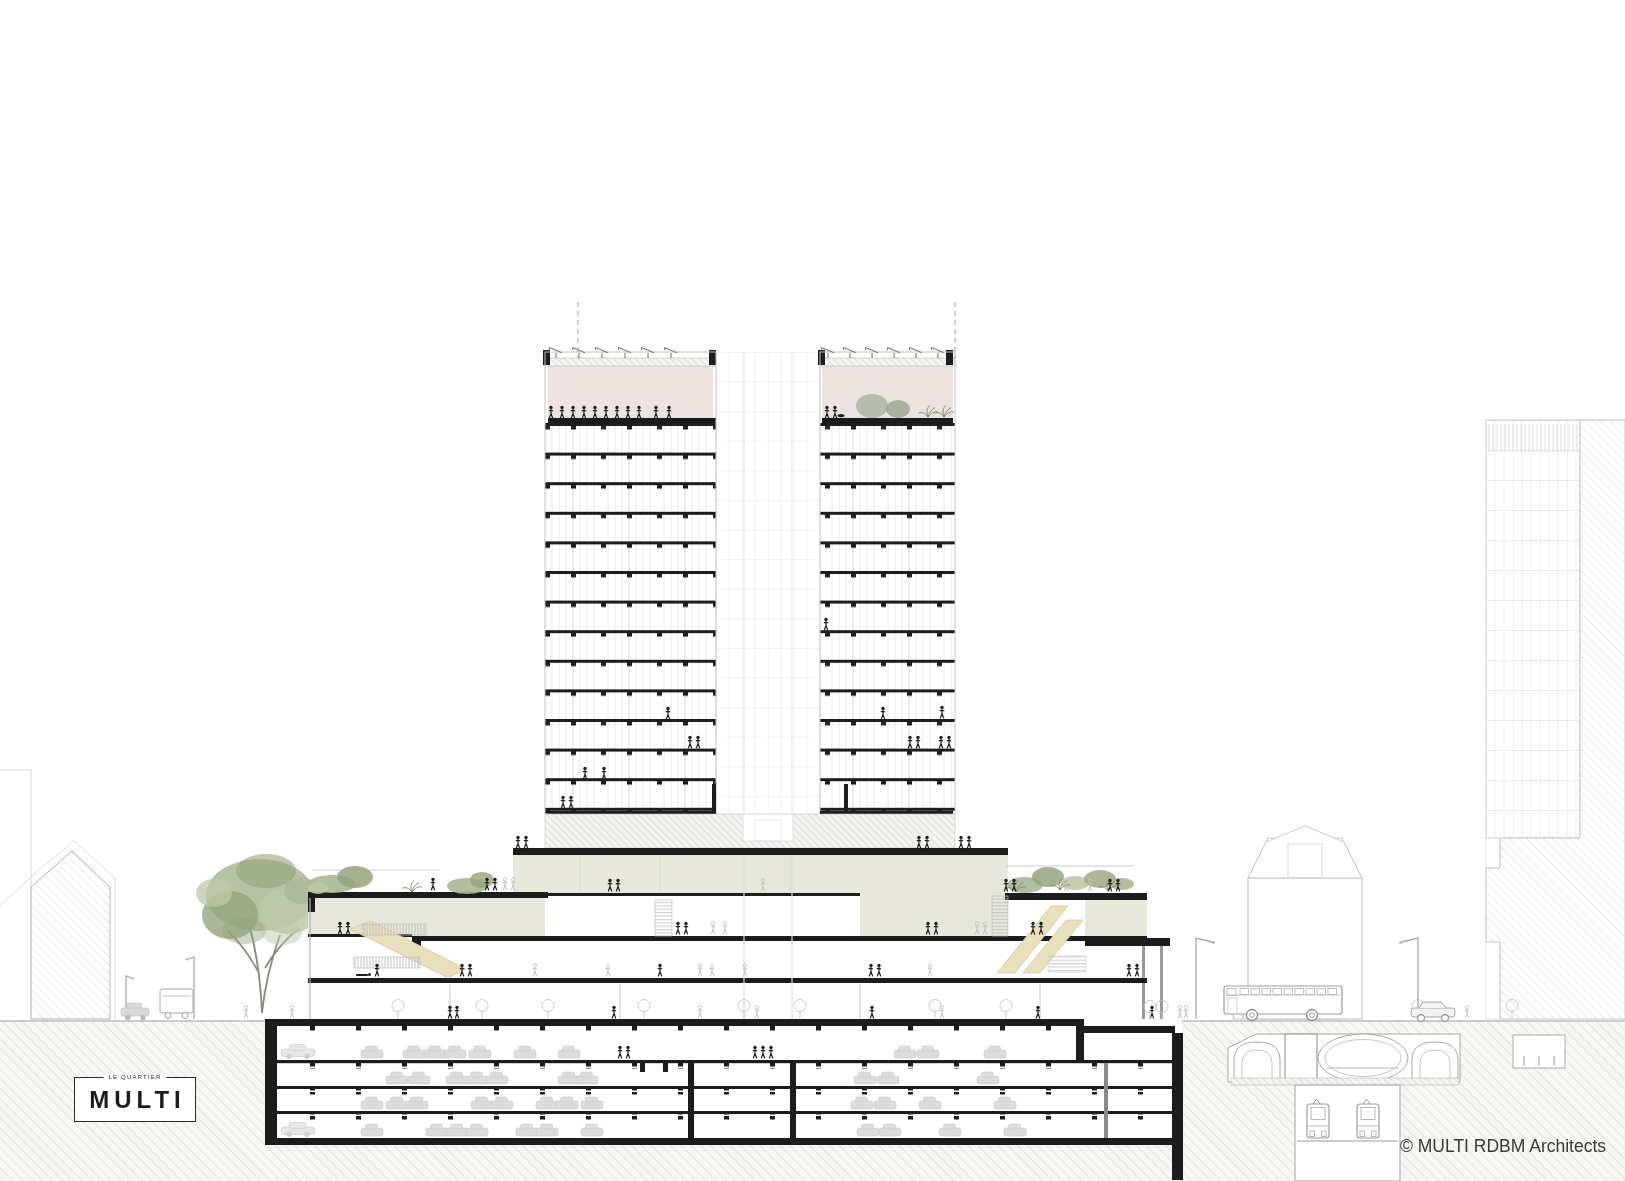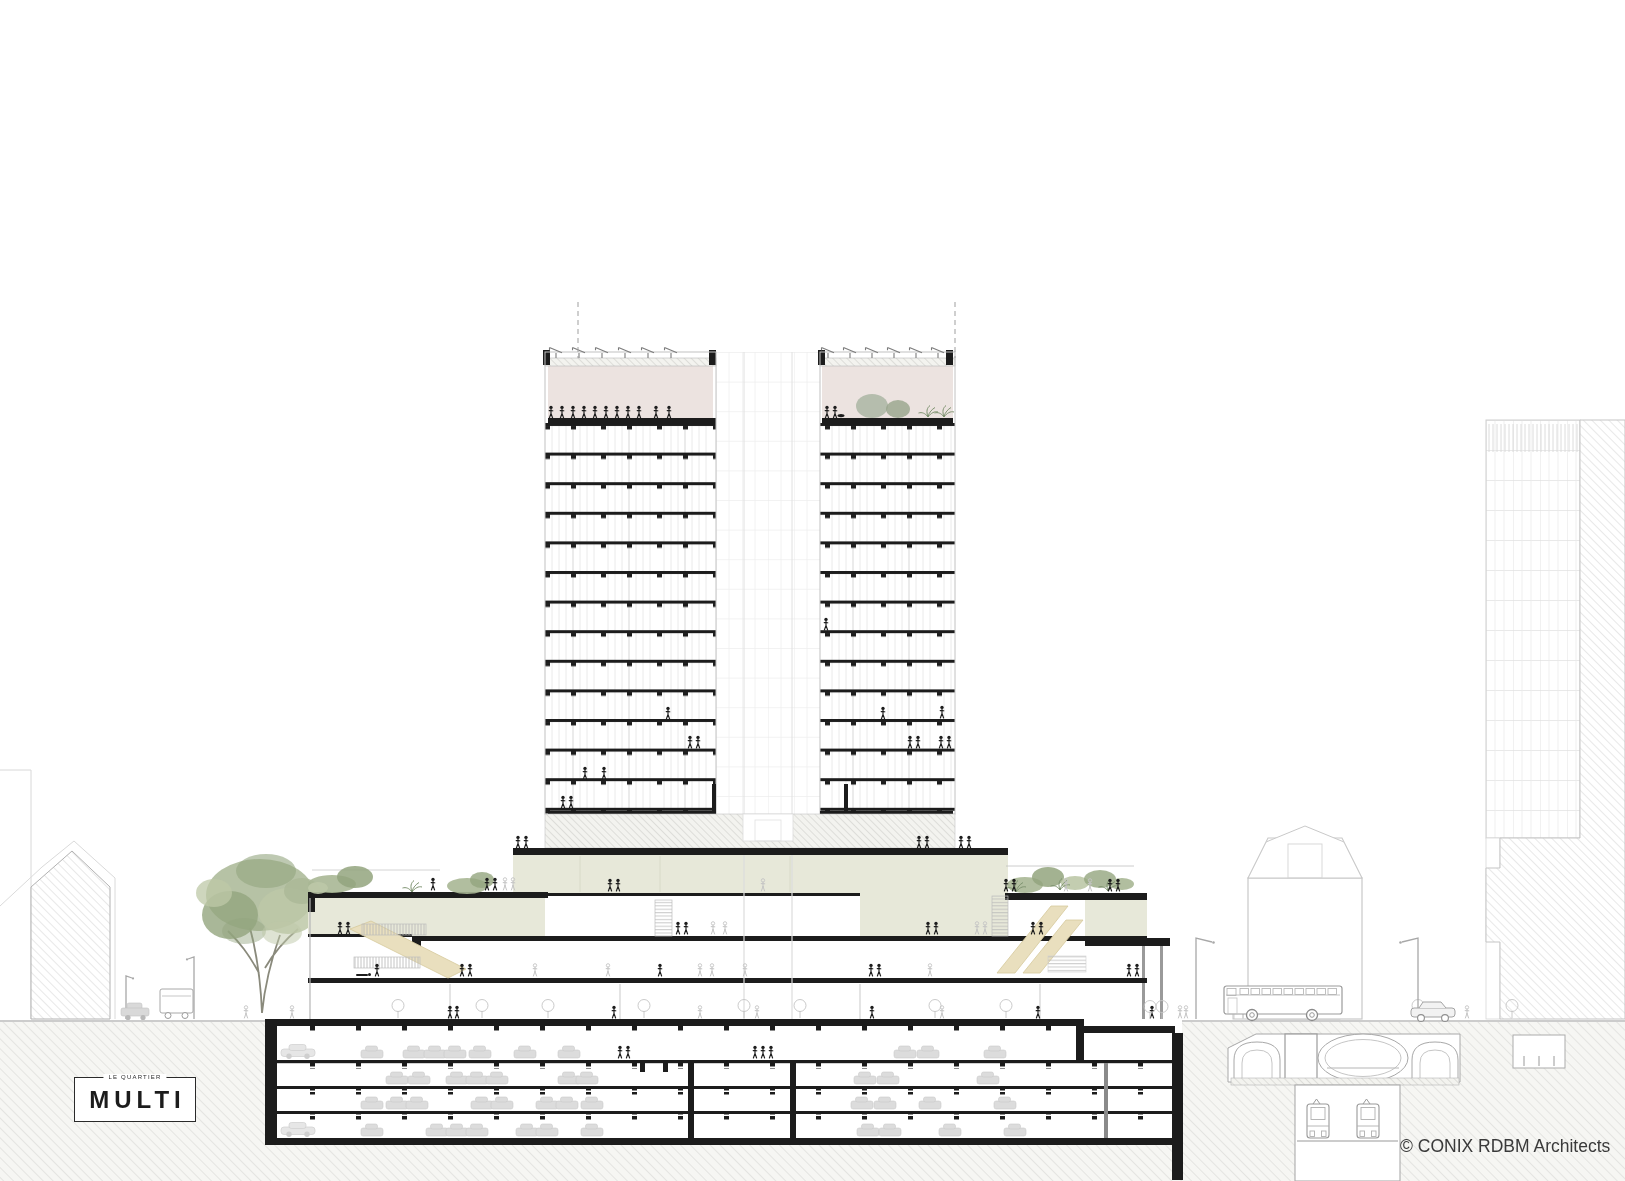--- a/index.html
+++ b/index.html
@@ -559,14 +559,14 @@
     <circle cx="10" cy="17" r="3.4" fill="#fff" stroke="#8f8f8f" stroke-width="1.1"></circle>
     <circle cx="34" cy="17" r="3.4" fill="#fff" stroke="#8f8f8f" stroke-width="1.1"></circle>
   </g>
 </g>
 </svg>
 
 <div class="logo">
   <span class="prefix">LE QUARTIER</span>
   <span class="name">MULTI</span>
 </div>
-<div class="credit">© CONIX RDBM Architects</div>
+<div class="credit">© MULTI RDBM Architects</div>
 </div>
 
 </body></html>

